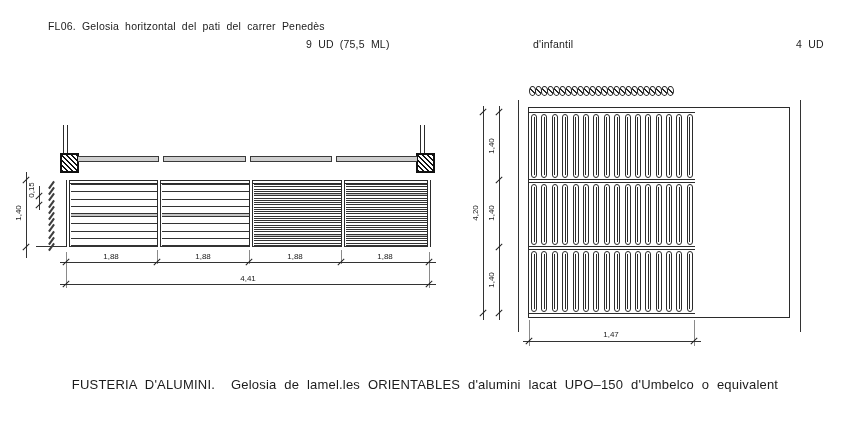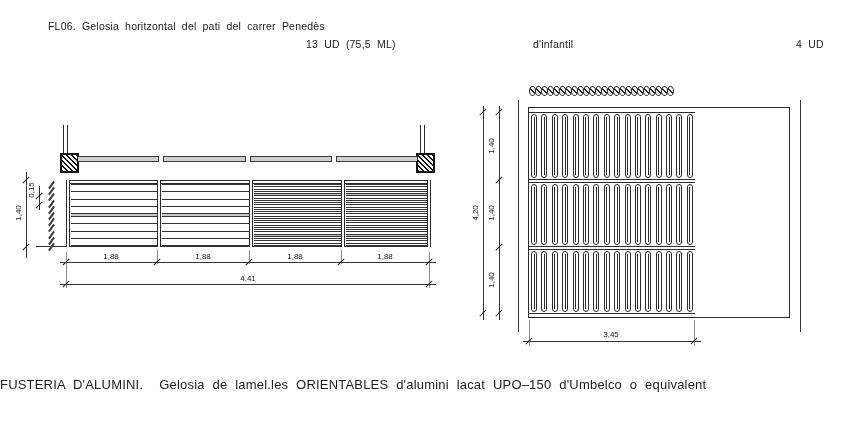--- a/index.html
+++ b/index.html
@@ -2,21 +2,21 @@
 <html><head>
 <meta charset="utf-8">
 <style>
   * { margin:0; padding:0; box-sizing:border-box; }
   html,body { background:#ffffff; }
   body { font-family:"Liberation Sans", sans-serif; color:#222; }
   .sheet { position:relative; width:850px; height:426px; background:#fff; overflow:hidden; }
 
   
   .title { position:absolute; font-size:10.5px; letter-spacing:.2px; word-spacing:3px; color:#1c1c1c; white-space:nowrap; }
-  .footer-line { position:absolute; top:377px; left:0; width:850px; font-size:13px; word-spacing:4px; letter-spacing:.2px; color:#1c1c1c; white-space:nowrap; }
+  .footer-line { position:absolute; top:377px; left:0; width:850px; text-align:center; font-size:13px; word-spacing:4px; letter-spacing:.2px; color:#1c1c1c; white-space:nowrap; }
   .footer-line .desc { margin-left:16px; }
   .hlabel { position:absolute; font-size:8px; color:#222; transform:translateX(-50%); white-space:nowrap; }
   .vlabel { position:absolute; font-size:8px; color:#222; transform:translate(-50%,-50%) rotate(-90deg); white-space:nowrap; }
 
   
   .ln { position:absolute; background:#333; }
   .tk { position:absolute; width:9px; height:1px; background:#222; transform:translate(-50%,-50%) rotate(-45deg); }
   .ext { position:absolute; width:1px; background:#8a8a8a; }
 
   
@@ -50,21 +50,21 @@
   .slat { width:6px; border:1px solid #2b2b2b; border-radius:3px; flex:none;
           background-image:linear-gradient(#2b2b2b,#2b2b2b); background-size:1px calc(100% - 4px);
           background-position:center; background-repeat:no-repeat; }
 </style>
 </head>
 <body>
 
 <div class="sheet">
 
   <div class="title" style="left:48px; top:20px;">FL06. Gelosia horitzontal del pati del carrer Penedès</div>
-  <div class="title" style="left:306px; top:38px;">13 UD (75,5 ML)</div>
+  <div class="title" style="left:306px; top:38px;">9 UD (75,5 ML)</div>
   <div class="title" style="left:533px; top:38px;">d'infantil</div>
   <div class="title" style="left:796px; top:38px;">4 UD</div>
 
   <div>
 
     <div class="col" style="left:63px;"></div>
     <div class="col" style="left:67px;"></div>
     <div class="col" style="left:420px;"></div>
     <div class="col" style="left:424px;"></div>
 
@@ -285,20 +285,20 @@
     <div class="ln" style="left:483px; top:106px; width:1px; height:214px;"></div>
     <span class="tk" style="left:483px; top:112px;"></span>
     <span class="tk" style="left:483px; top:313px;"></span>
     <div class="vlabel" style="left:475px; top:213px;">4,20</div>
 
     <div class="ext" style="left:529px; top:320px; height:26px;"></div>
     <div class="ext" style="left:694px; top:320px; height:26px;"></div>
     <div class="ln" style="left:523px; top:341px; width:178px; height:1px;"></div>
     <span class="tk" style="left:529px; top:341px;"></span>
     <span class="tk" style="left:694px; top:341px;"></span>
-    <div class="hlabel" style="left:611px; top:330px;">3,45</div>
+    <div class="hlabel" style="left:611px; top:330px;">1,47</div>
   </div>
 
   <div class="footer-line">
     <span>FUSTERIA D'ALUMINI.</span><span class="desc">Gelosia de lamel.les ORIENTABLES d'alumini lacat UPO–150 d'Umbelco o equivalent</span>
   </div>
 
 </div>
 
 </body></html>

